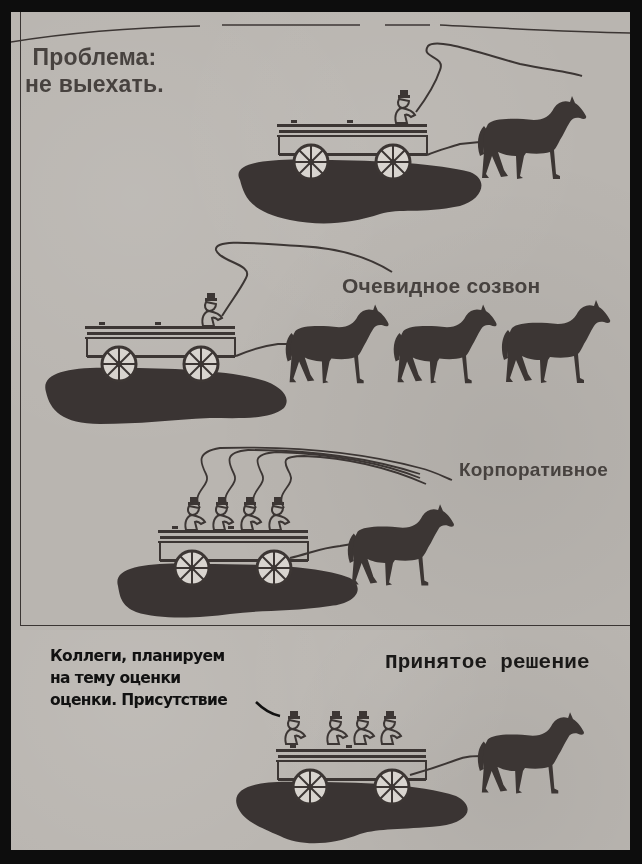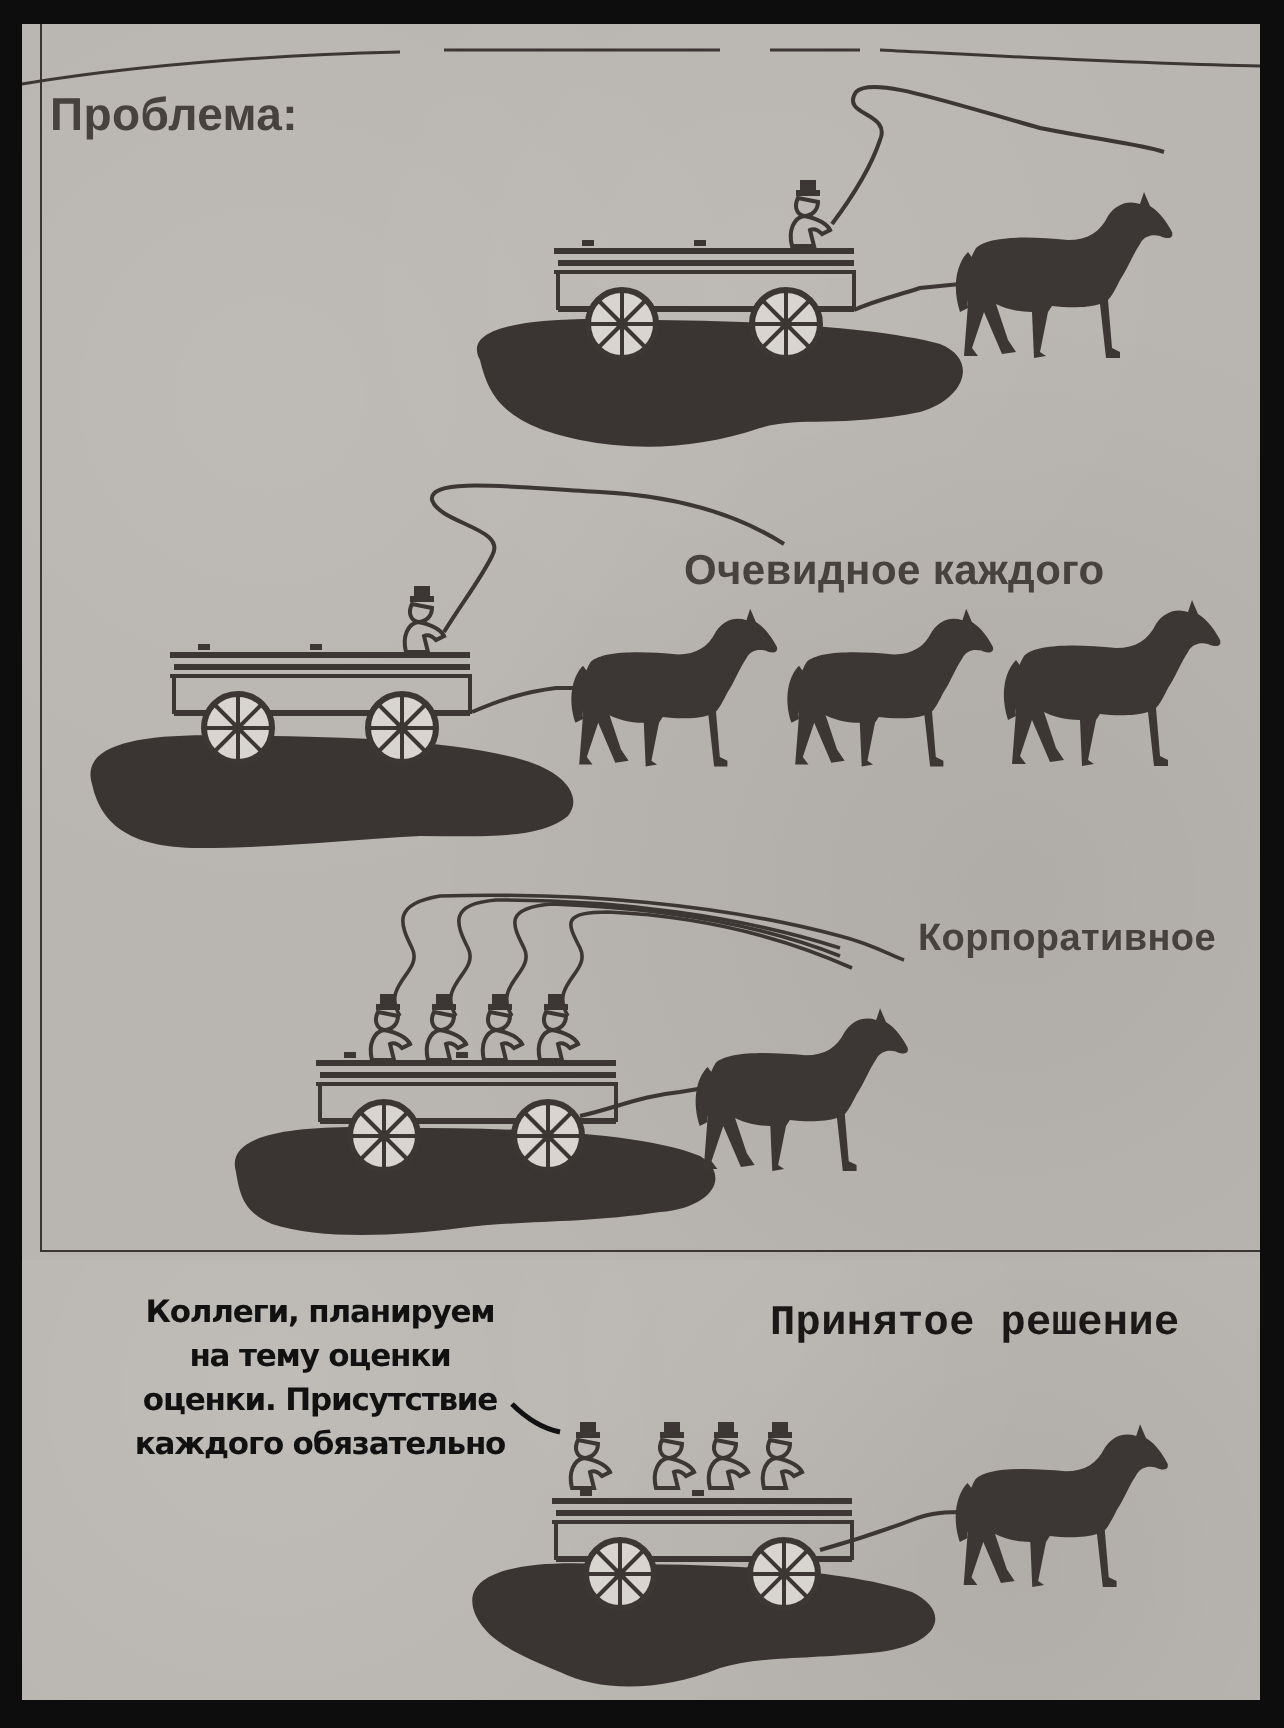--- a/index.html
+++ b/index.html
@@ -30,21 +30,21 @@
     position: absolute; color: #47423f; font-weight: bold;
     font-family: "Liberation Sans", sans-serif;
     letter-spacing: 0.2px;
   }
   #problem-label { left: 25px; top: 44px; font-size: 23px; line-height: 27px; }
   #problem-label div { white-space: nowrap; text-align: center; }
   #obvious-label { left: 342px; top: 274px; font-size: 21px; }
   #corporate-label { left: 459px; top: 459px; font-size: 19px; line-height: 22px; text-align: center; }
   #meeting-label {
     position: absolute; left: 50px; top: 645px; width: 220px;
-    text-align: center; color: #111; font-size: 15.5px; line-height: 22px;
+    color: #111; font-size: 15.5px; line-height: 22px;
     font-family: "DejaVu Sans", sans-serif; font-weight: bold;
     letter-spacing: -0.6px;
   }
   #adopted-label { left: 385px; top: 651px; font-size: 21px; color: #1a1918; font-family: Liberation Mono, monospace; }
 </style>
 </head>
 <body>
 
 <div id="panel-top" class="paper">
   <div class="panel-border"></div>
@@ -149,28 +149,28 @@
     <use href="#driver" transform="translate(352,716)"></use>
     <use href="#driver" transform="translate(379,716)"></use>
     <path d="M256,702 C262,708 270,714 280,716" fill="none" stroke="#111" stroke-width="2.5"></path>
     <path d="M410,775 C428,770 440,766 456,760 C466,756 474,756 484,756" fill="none" stroke="#3c3634" stroke-width="2"></path>
     <use href="#horse" transform="translate(474,720) scale(0.98)"></use>
   </g>
 </svg>
 
 <div id="problem-label" class="label">
   <div>Проблема:</div>
+  <div>не выехать.</div>
 </div>
 
-<div id="obvious-label" class="label">Очевидное каждого</div>
+<div id="obvious-label" class="label">Очевидное созвон</div>
 
 <div id="corporate-label" class="label">
   <div>Корпоративное</div>
 </div>
 
 <div id="meeting-label">
   <div>Коллеги, планируем</div>
   <div>на тему оценки</div>
   <div>оценки. Присутствие</div>
-  <div>каждого обязательно</div>
 </div>
 
 <div id="adopted-label" class="label">Принятое решение</div>
 
 </body></html>

